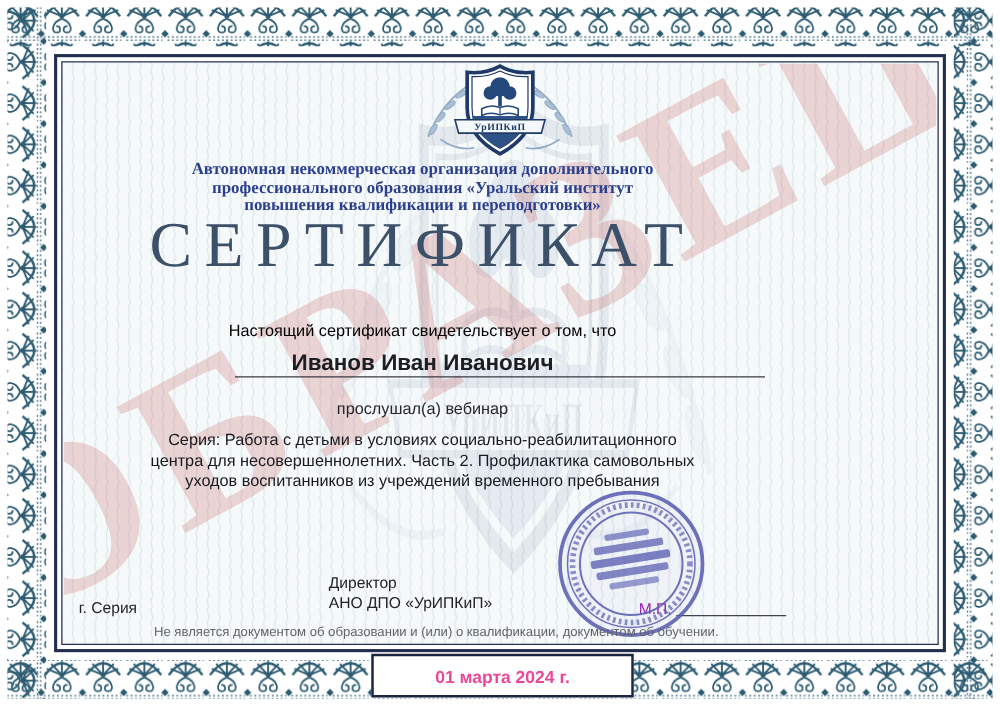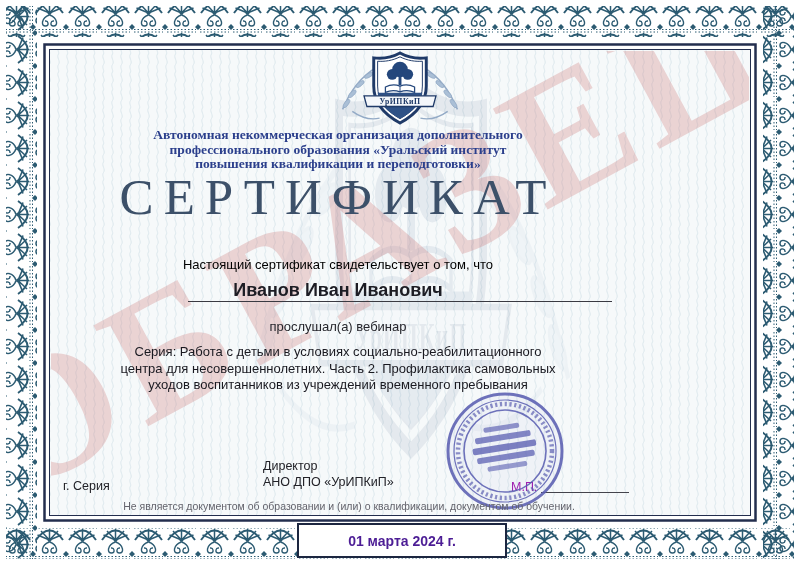--- a/index.html
+++ b/index.html
@@ -24,21 +24,21 @@
   .action{top:319px;font-size:13px;color:#26262c;}
   .course{top:344px;font-size:13px;font-weight:normal;line-height:16.5px;color:#191920;}
   .city{position:absolute;left:63px;top:479px;font-size:12.5px;color:#222228;}
   .director{position:absolute;left:263px;top:459px;font-size:12.5px;line-height:15.5px;color:#222228;}
   .mp{position:absolute;left:511px;top:480px;font-size:12.5px;color:#a21caf;}
   .sigline{position:absolute;left:541px;top:492px;width:88px;border-top:1.5px solid #44444c;}
   .stamp{position:absolute;left:443px;top:389px;width:124px;height:124px;opacity:.88;}
   .disclaimer{top:500px;font-size:10.5px;color:#63636c;margin-left:11px;}
   .datebox{position:absolute;left:297px;top:523px;width:206px;height:31px;border:2px solid #1c2640;
            background:#fff;display:flex;align-items:center;justify-content:center;
-           font-size:14px;font-weight:bold;color:#4c1d95;}
+           font-size:14px;font-weight:bold;color:#ec4899;}
 </style>
 </head>
 <body>
 
 <div class="page">
 
   <svg class="bg" width="800" height="565" aria-hidden="true">
     <defs>
       <pattern id="orn" width="33" height="31" patternUnits="userSpaceOnUse">
         <g fill="none" stroke="#2c5b72">

